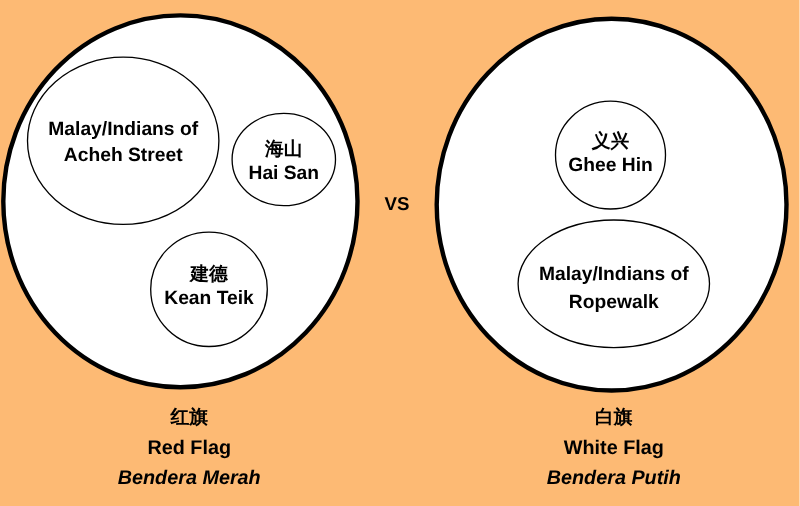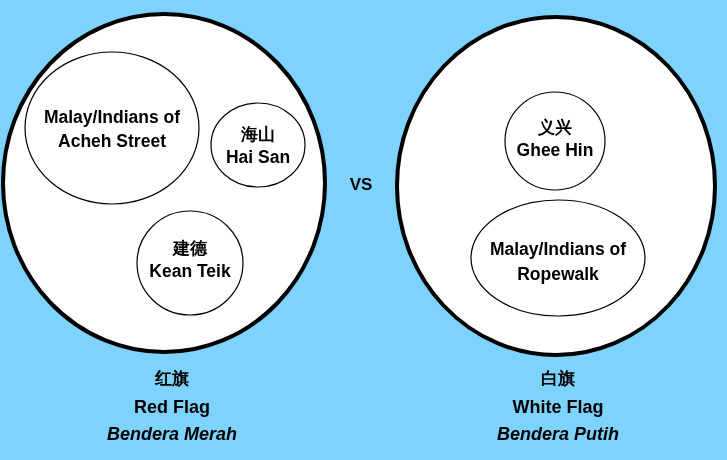--- a/index.html
+++ b/index.html
@@ -11,21 +11,21 @@
     width: 727px;
     height: 460px;
     overflow: hidden;
     font-family: "Liberation Sans", sans-serif;
     color: #000000;
   }
   #diagram-root {
     position: relative;
     width: 727px;
     height: 460px;
-    background: #7dd3fc;
+    background: #fdba74;
   }
   svg.diagram-canvas {
     position: absolute;
     top: 0;
     left: 0;
     width: 727px;
     height: 460px;
     display: block;
   }
   .group-outline {

